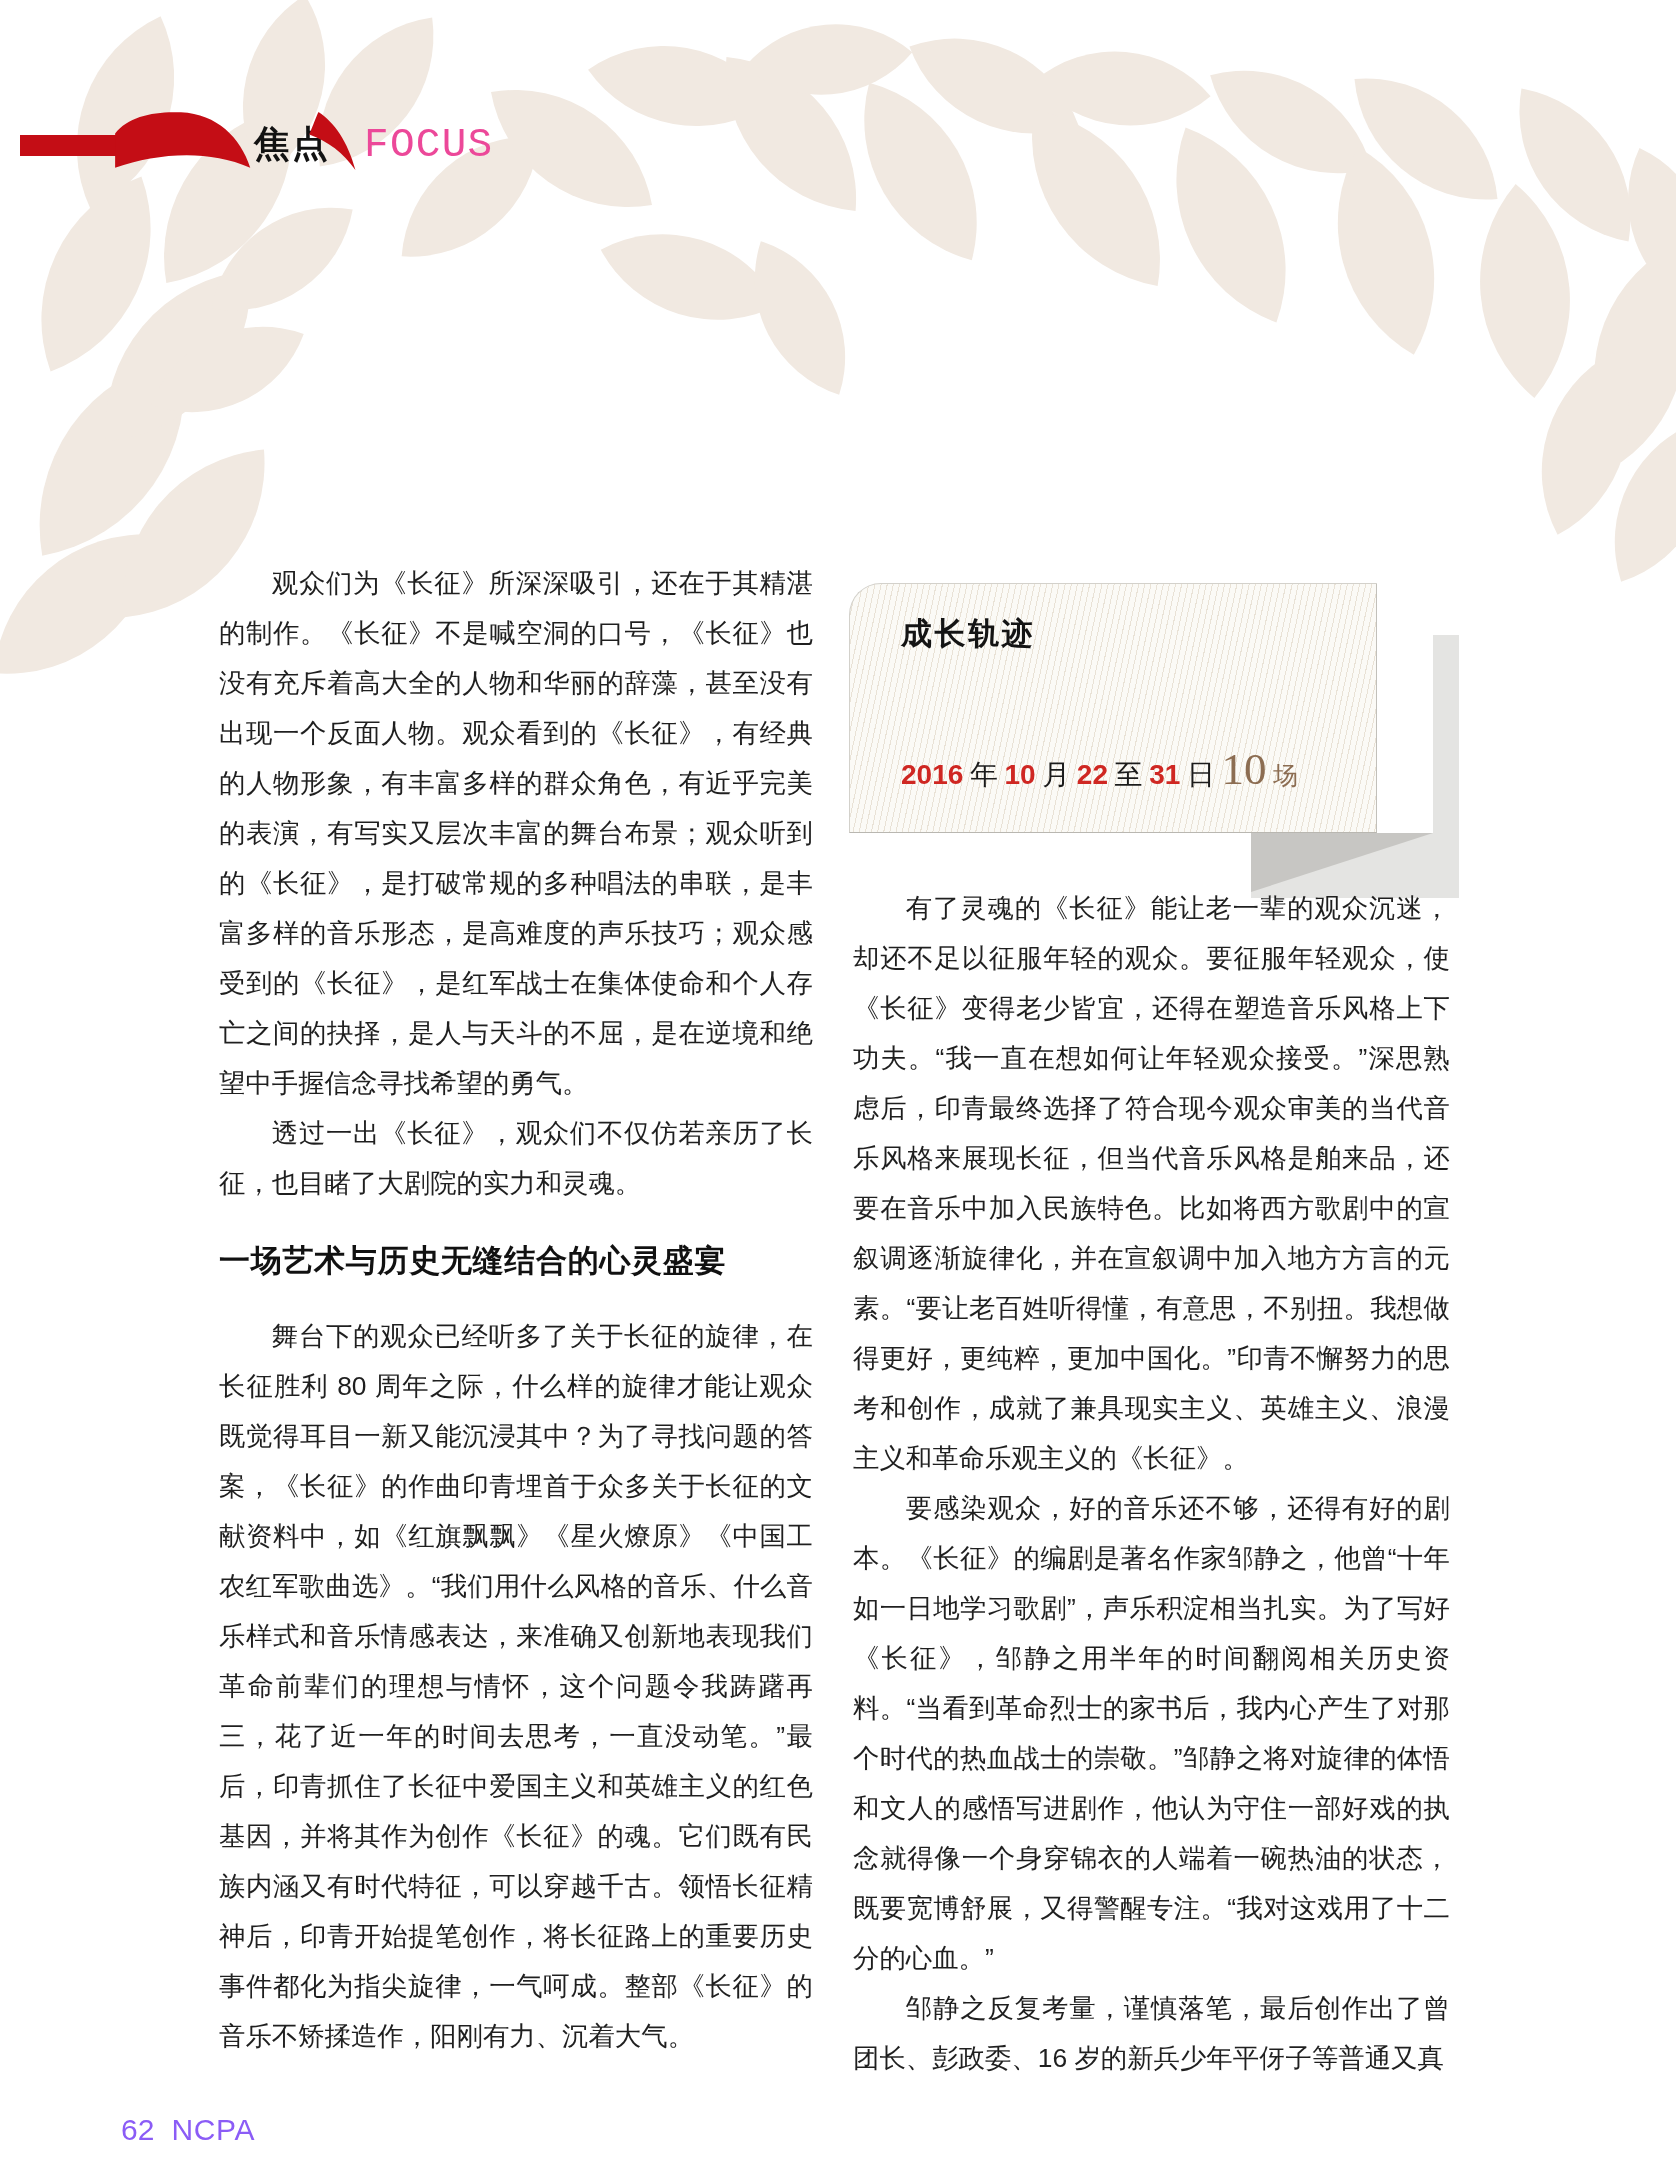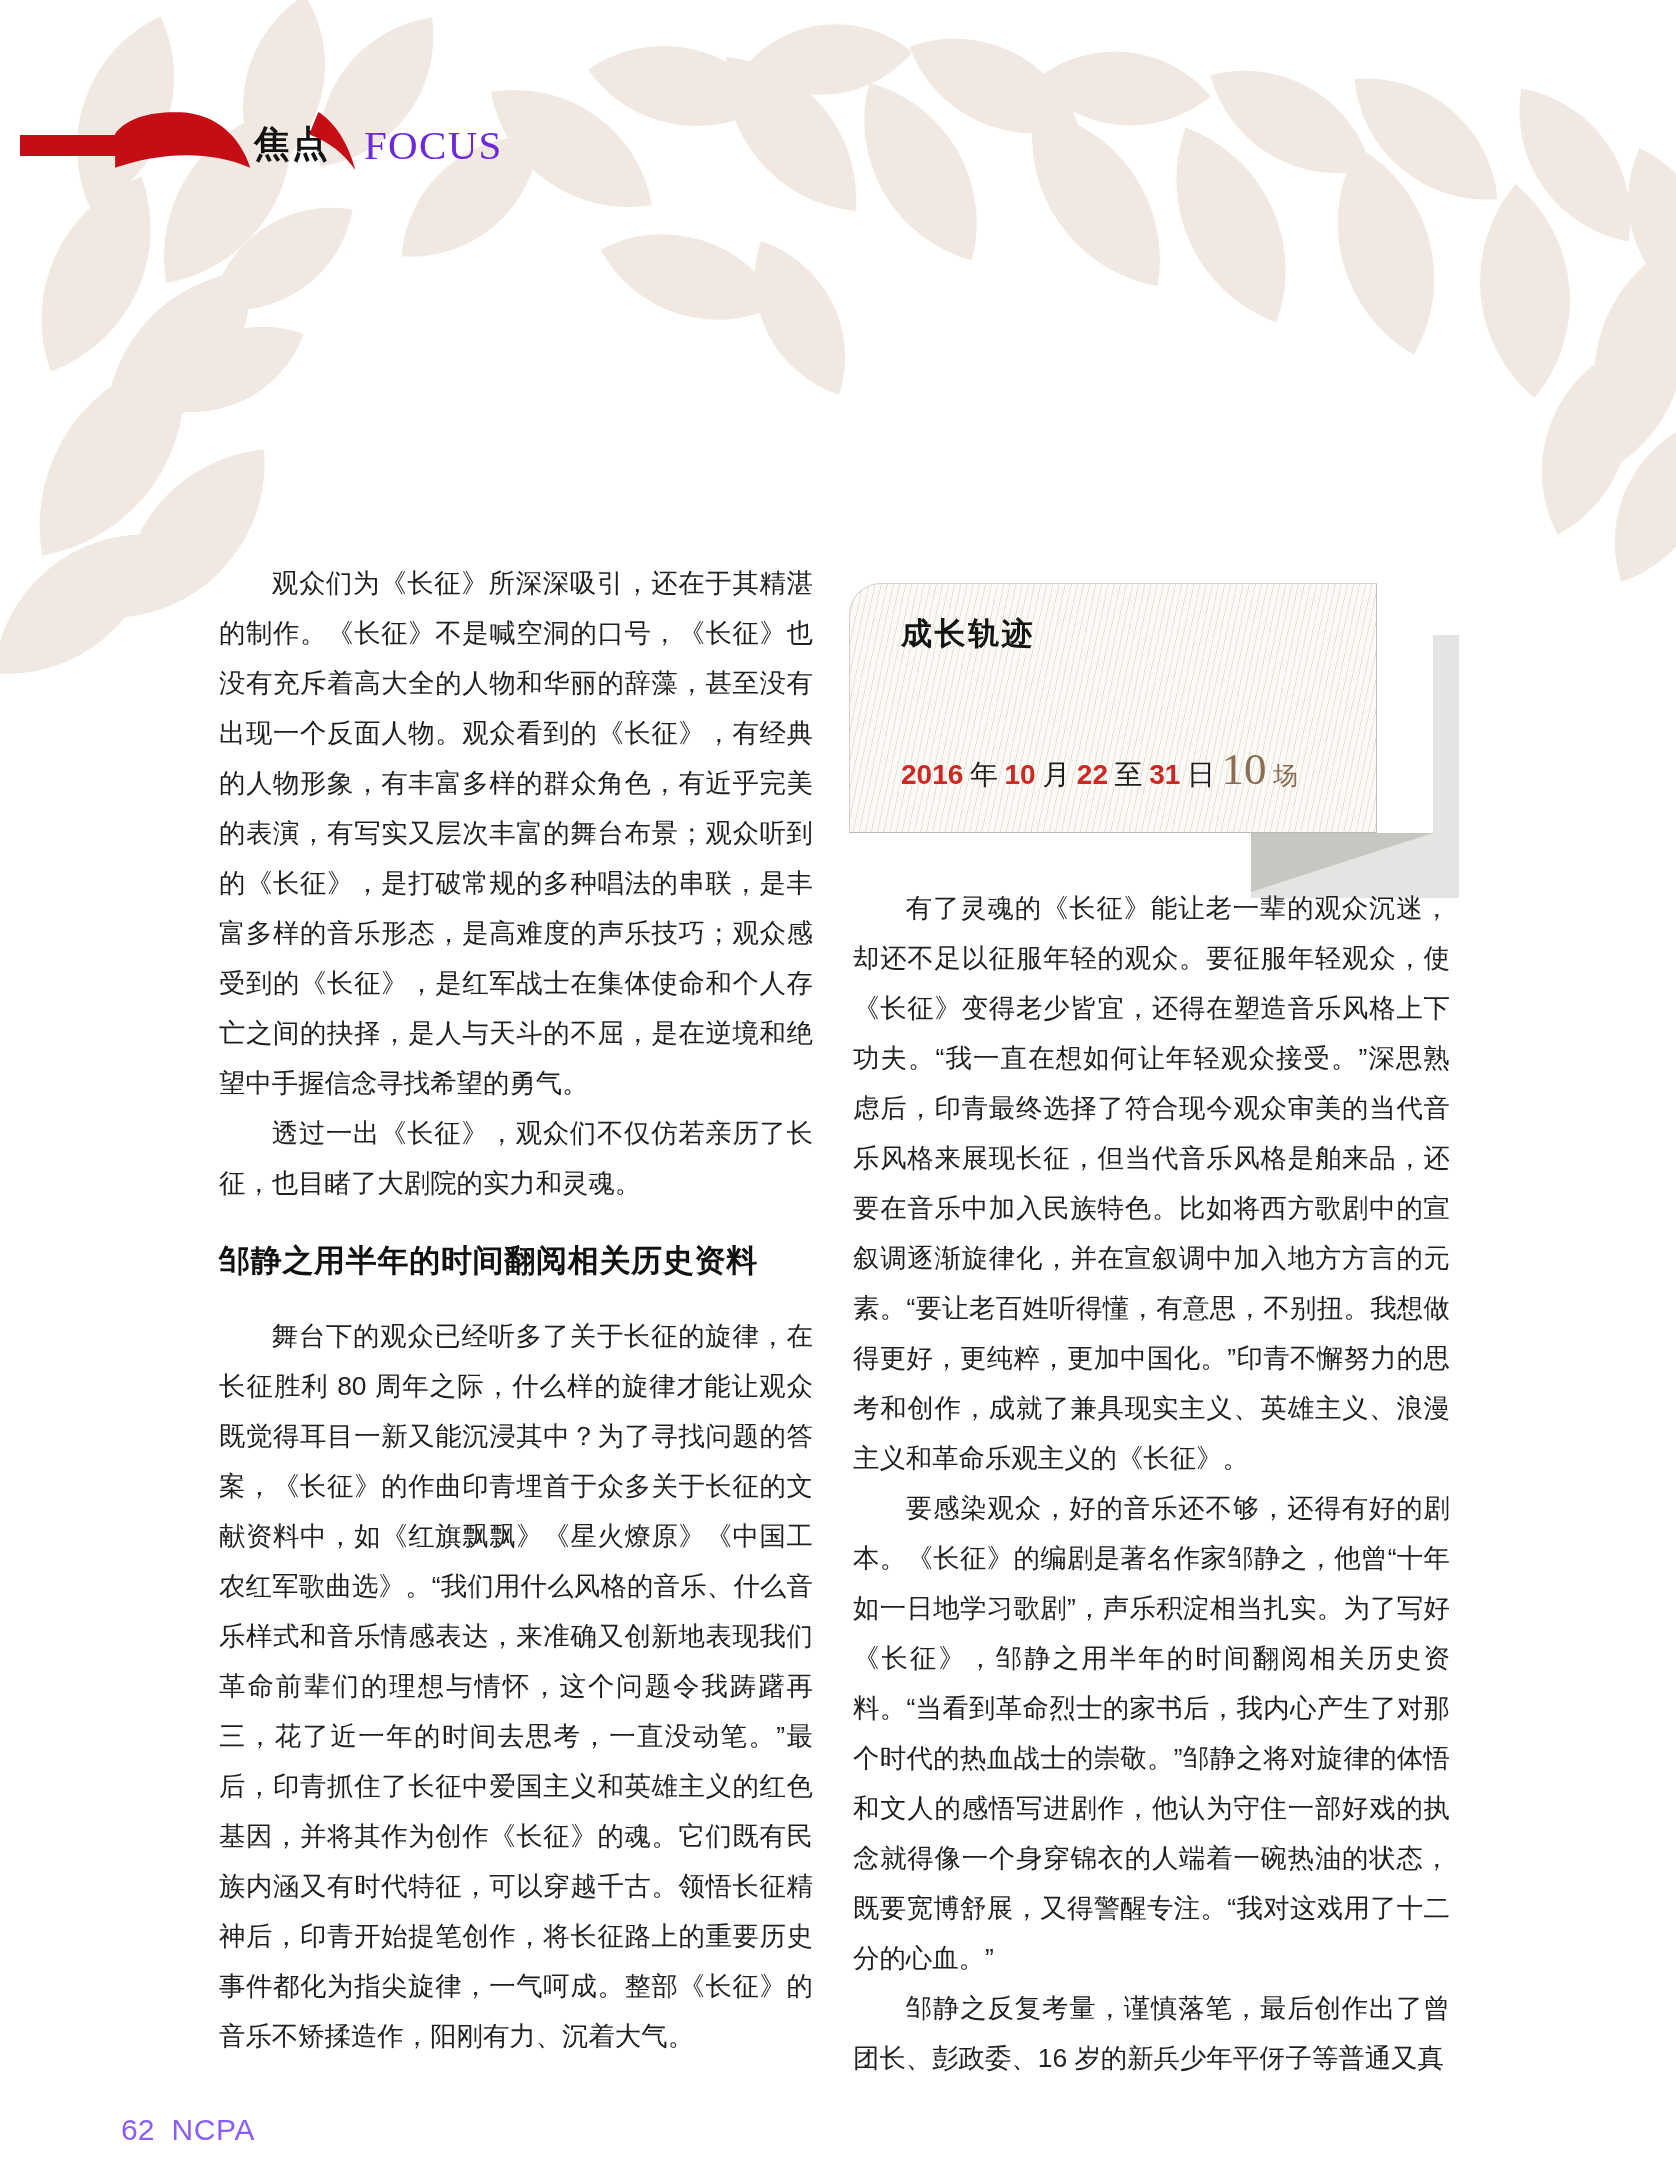--- a/index.html
+++ b/index.html
@@ -7,22 +7,22 @@
         font-family:"Liberation Sans",sans-serif;}
   
   .leaf{position:absolute;background:#f1e9e1;border-radius:0 100%;z-index:0;}
   
   .logo{position:absolute;left:0;top:0;width:594px;height:211px;z-index:2;}
   .logo-bar{position:absolute;left:20px;top:135px;width:99px;height:20.5px;background:#c40d15;}
   .logo-crescent{position:absolute;left:115px;top:111px;width:136px;height:58px;}
   .logo-cn{position:absolute;left:254px;top:125px;font-size:36px;font-weight:900;color:#121212;
            letter-spacing:2px;line-height:38px;}
   .logo-swoosh{position:absolute;left:309px;top:112px;width:48px;height:58px;}
-  .logo-en{position:absolute;left:364px;top:125px;font-family:Liberation Serif, serif;
-           font-size:41px;color:#6d28d9;letter-spacing:1.3px;line-height:41px;}
+  .logo-en{position:absolute;left:364px;top:125px;font-family:Liberation Mono, monospace;
+           font-size:41px;color:#ec4899;letter-spacing:1.3px;line-height:41px;}
   
   .col{position:absolute;z-index:1;font-size:26.4px;line-height:50px;color:#1f1f1f;
        text-align:justify;text-justify:inter-ideograph;}
   .col p{margin:0;text-indent:2em;}
   .col-left{left:219px;top:558px;width:594px;}
   .col-right{left:853px;top:883px;width:597px;}
   .section-heading{margin:28px 0 25px;font-size:31px;line-height:50px;font-weight:700;
                    color:#111;text-indent:0;letter-spacing:0.7px;}
   
   .card-sheet-right{position:absolute;left:1433px;top:635px;width:26.4px;height:263px;
@@ -114,21 +114,21 @@
       </div>
       <div class="count">
         <span class="big">10</span><span class="unit">场</span>
       </div>
     </div>
   </div>
 
   <div class="col col-left">
     <p>观众们为《长征》所深深吸引，还在于其精湛的制作。《长征》不是喊空洞的口号，《长征》也没有充斥着高大全的人物和华丽的辞藻，甚至没有出现一个反面人物。观众看到的《长征》，有经典的人物形象，有丰富多样的群众角色，有近乎完美的表演，有写实又层次丰富的舞台布景；观众听到的《长征》，是打破常规的多种唱法的串联，是丰富多样的音乐形态，是高难度的声乐技巧；观众感受到的《长征》，是红军战士在集体使命和个人存亡之间的抉择，是人与天斗的不屈，是在逆境和绝望中手握信念寻找希望的勇气。</p>
     <p>透过一出《长征》，观众们不仅仿若亲历了长征，也目睹了大剧院的实力和灵魂。</p>
-    <h2 class="section-heading">邹静之用半年的时间翻阅相关历史资料</h2>
+    <h2 class="section-heading">一场艺术与历史无缝结合的心灵盛宴</h2>
     <p>舞台下的观众已经听多了关于长征的旋律，在长征胜利 80 周年之际，什么样的旋律才能让观众既觉得耳目一新又能沉浸其中？为了寻找问题的答案，《长征》的作曲印青埋首于众多关于长征的文献资料中，如《红旗飘飘》《星火燎原》《中国工农红军歌曲选》。“我们用什么风格的音乐、什么音乐样式和音乐情感表达，来准确又创新地表现我们革命前辈们的理想与情怀，这个问题令我踌躇再三，花了近一年的时间去思考，一直没动笔。”最后，印青抓住了长征中爱国主义和英雄主义的红色基因，并将其作为创作《长征》的魂。它们既有民族内涵又有时代特征，可以穿越千古。领悟长征精神后，印青开始提笔创作，将长征路上的重要历史事件都化为指尖旋律，一气呵成。整部《长征》的音乐不矫揉造作，阳刚有力、沉着大气。</p>
   </div>
 
   <div class="col col-right">
     <p>有了灵魂的《长征》能让老一辈的观众沉迷，却还不足以征服年轻的观众。要征服年轻观众，使《长征》变得老少皆宜，还得在塑造音乐风格上下功夫。“我一直在想如何让年轻观众接受。”深思熟虑后，印青最终选择了符合现今观众审美的当代音乐风格来展现长征，但当代音乐风格是舶来品，还要在音乐中加入民族特色。比如将西方歌剧中的宣叙调逐渐旋律化，并在宣叙调中加入地方方言的元素。“要让老百姓听得懂，有意思，不别扭。我想做得更好，更纯粹，更加中国化。”印青不懈努力的思考和创作，成就了兼具现实主义、英雄主义、浪漫主义和革命乐观主义的《长征》。</p>
     <p>要感染观众，好的音乐还不够，还得有好的剧本。《长征》的编剧是著名作家邹静之，他曾“十年如一日地学习歌剧”，声乐积淀相当扎实。为了写好《长征》，邹静之用半年的时间翻阅相关历史资料。“当看到革命烈士的家书后，我内心产生了对那个时代的热血战士的崇敬。”邹静之将对旋律的体悟和文人的感悟写进剧作，他认为守住一部好戏的执念就得像一个身穿锦衣的人端着一碗热油的状态，既要宽博舒展，又得警醒专注。“我对这戏用了十二分的心血。”</p>
     <p>邹静之反复考量，谨慎落笔，最后创作出了曾团长、彭政委、16 岁的新兵少年平伢子等普通又真</p>
   </div>
 
   <div class="footer">

